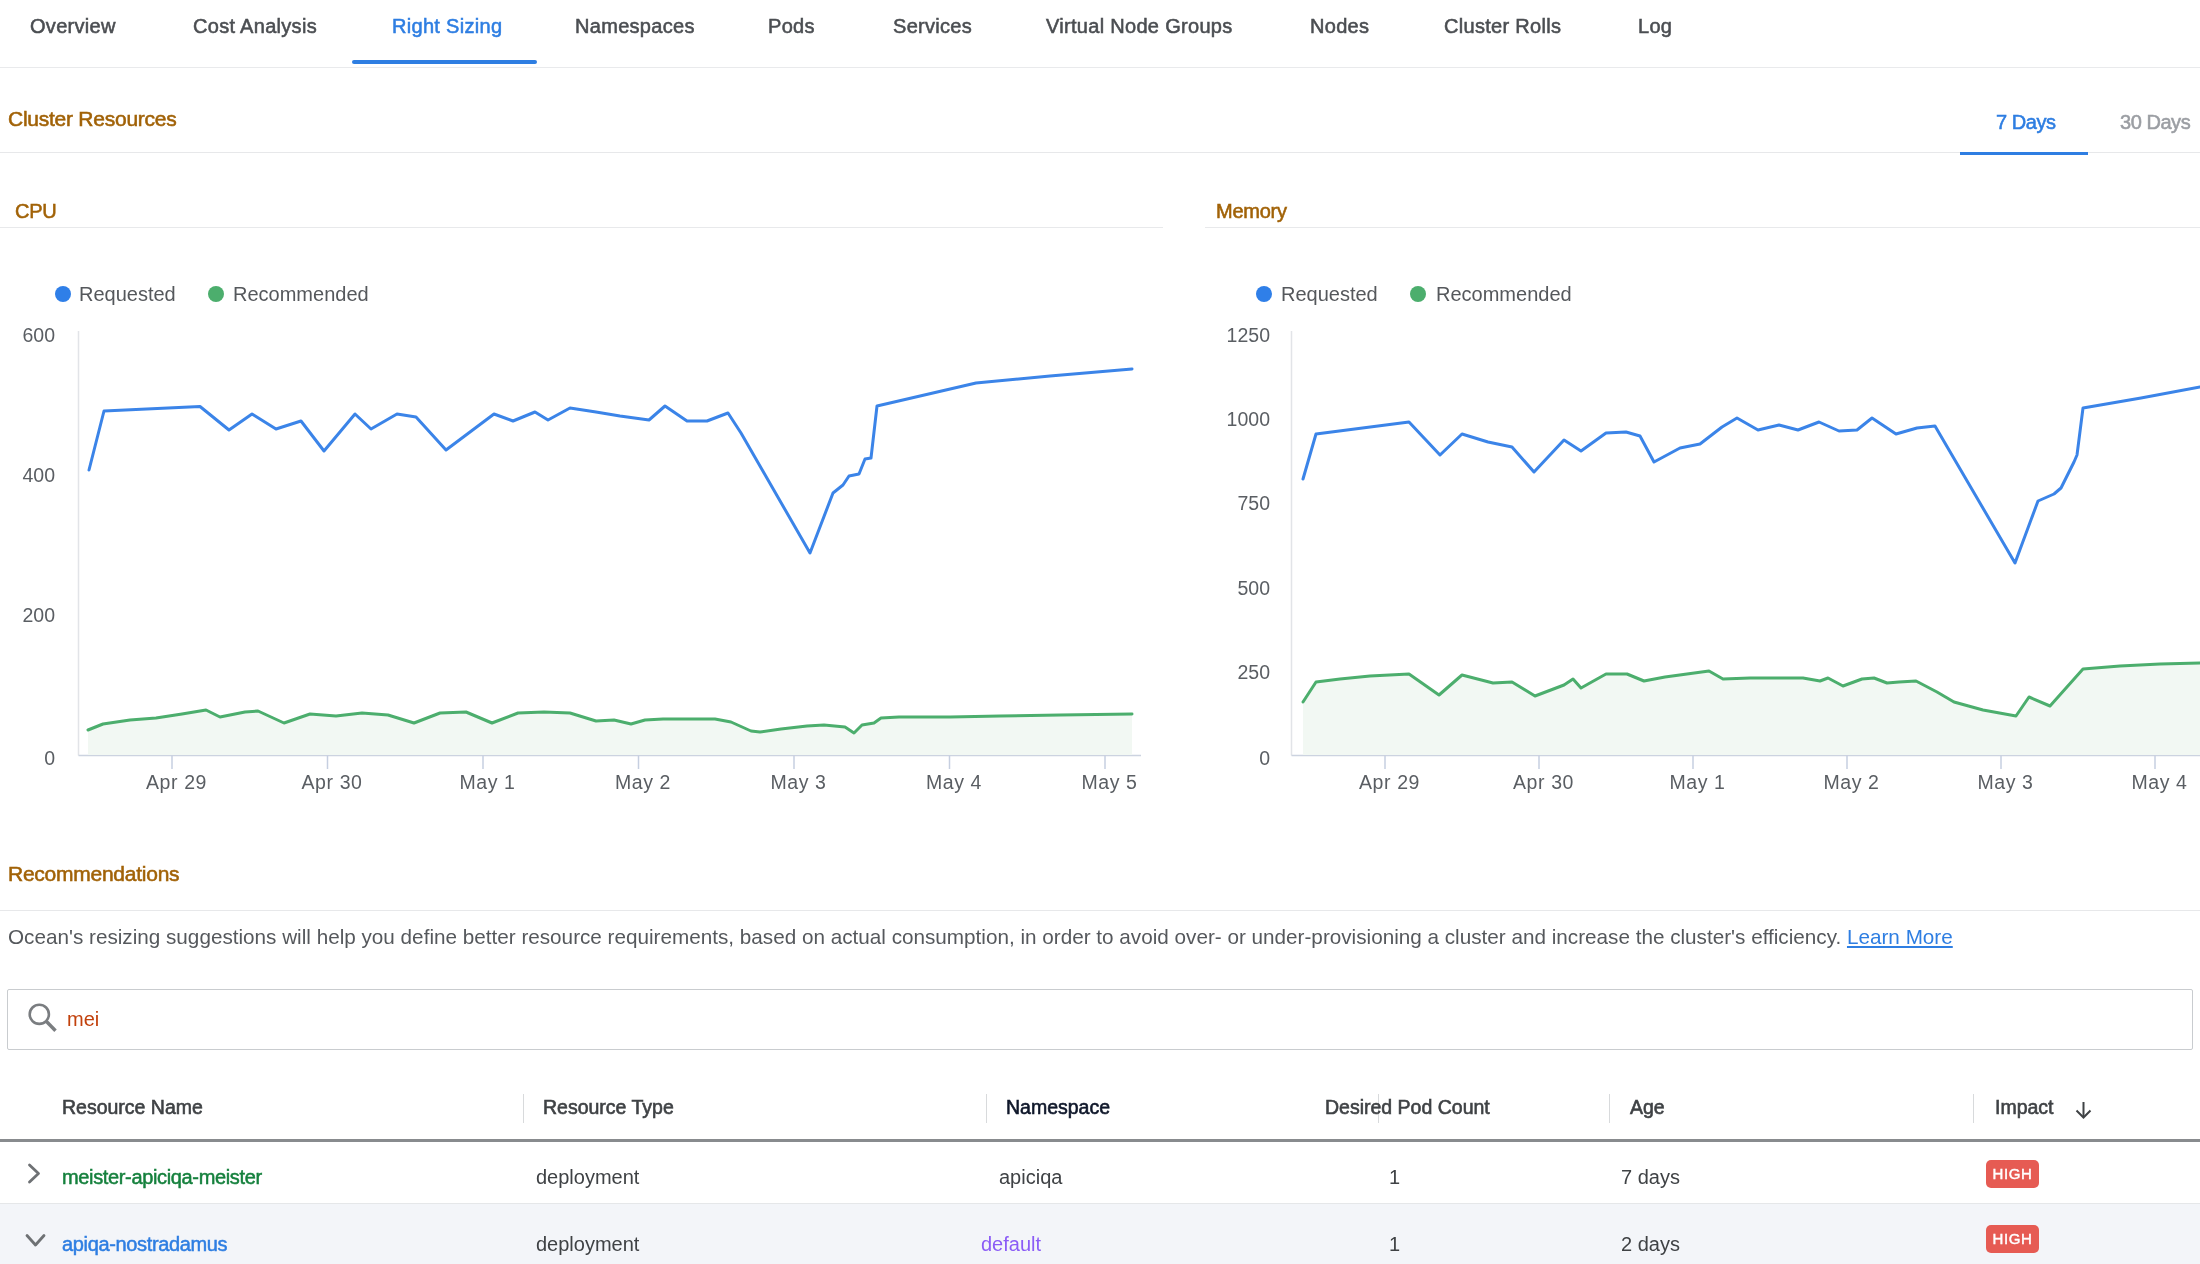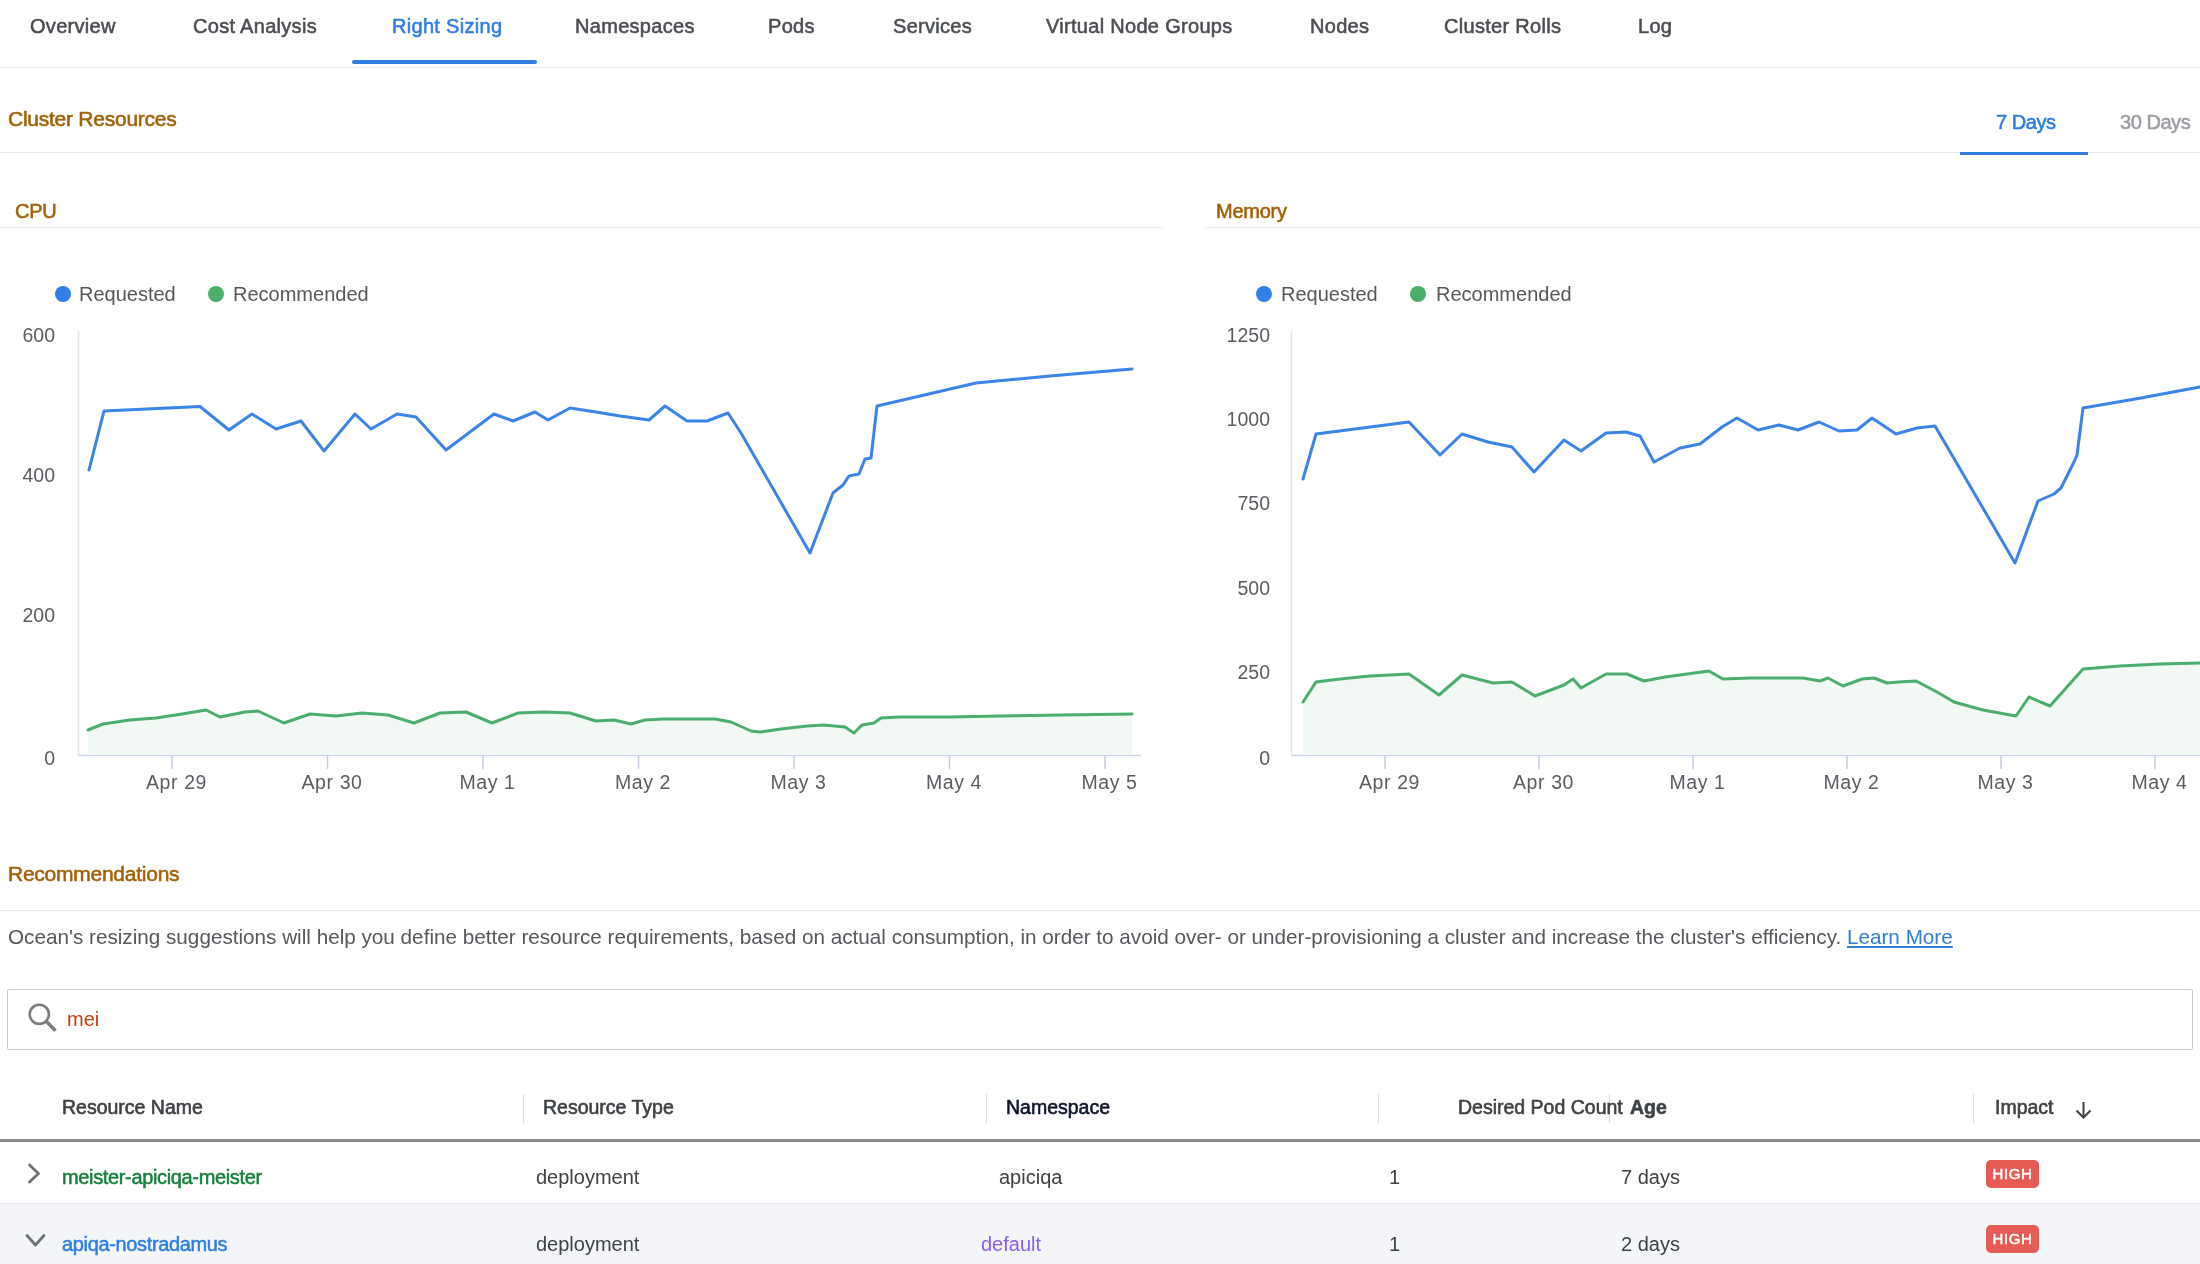--- a/index.html
+++ b/index.html
@@ -131,22 +131,22 @@
 
 <div class="abs" style="left:523px;top:1094px;width:1px;height:29px;background:#d8dadc;"></div>
 <div class="abs" style="left:986px;top:1094px;width:1px;height:29px;background:#d8dadc;"></div>
 <div class="abs" style="left:1378px;top:1094px;width:1px;height:29px;background:#d8dadc;"></div>
 <div class="abs" style="left:1609px;top:1094px;width:1px;height:29px;background:#d8dadc;"></div>
 <div class="abs" style="left:1973px;top:1094px;width:1px;height:29px;background:#d8dadc;"></div>
 
 <div class="abs" style="left:62px;top:1096px;font-size:19.5px;font-weight:400;-webkit-text-stroke:0.6px;color:#3f4245;">Resource Name</div>
 <div class="abs" style="left:543px;top:1096px;font-size:19.5px;font-weight:400;-webkit-text-stroke:0.6px;color:#3f4245;">Resource Type</div>
 <div class="abs" style="left:1006px;top:1096px;font-size:19.5px;font-weight:400;-webkit-text-stroke:0.6px;color:#0f172a;">Namespace</div>
-<div class="abs" style="left:1458px;top:1096px;font-size:19.5px;font-weight:400;-webkit-text-stroke:0.6px;color:#3f4245;">Desired Pod Count</div>
-<div class="abs" style="left:1630px;top:1096px;font-size:19.5px;font-weight:700;-webkit-text-stroke:0.6px;color:#3f4245;">Age</div>
+<div class="abs" style="left:1325px;top:1096px;font-size:19.5px;font-weight:400;-webkit-text-stroke:0.6px;color:#3f4245;">Desired Pod Count</div>
+<div class="abs" style="left:1630px;top:1096px;font-size:19.5px;font-weight:400;-webkit-text-stroke:0.6px;color:#3f4245;">Age</div>
 <div class="abs" style="left:1995px;top:1096px;font-size:19.5px;font-weight:400;-webkit-text-stroke:0.6px;color:#3f4245;">Impact</div>
 <svg class="abs" style="left:2073px;top:1100px;" width="22" height="22" viewBox="0 0 22 22">
   <line x1="10.5" y1="2" x2="10.5" y2="17" stroke="#3f4245" stroke-width="2"></line>
   <polyline points="3.5,10.5 10.5,17.5 17.5,10.5" fill="none" stroke="#3f4245" stroke-width="2"></polyline>
 </svg>
 
 <div class="abs" style="left:0;top:1139px;width:2200px;height:3px;background:#888b8e;"></div>
 
 <div class="abs" style="left:0;top:1141px;width:2200px;height:62px;border-bottom:1px solid #e5e7e9;"></div>
 <svg class="abs" style="left:25px;top:1162px;" width="20" height="24" viewBox="0 0 20 24">

